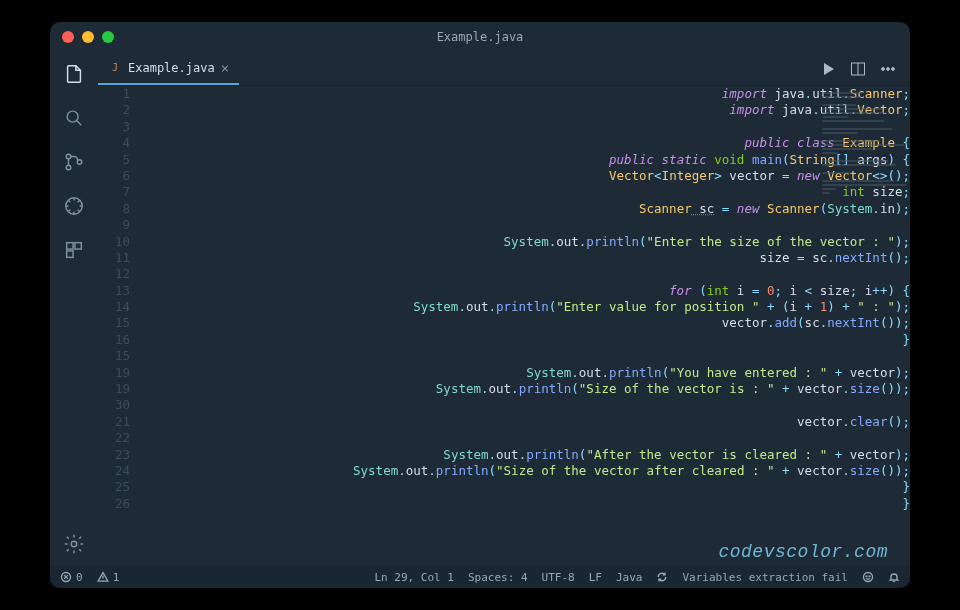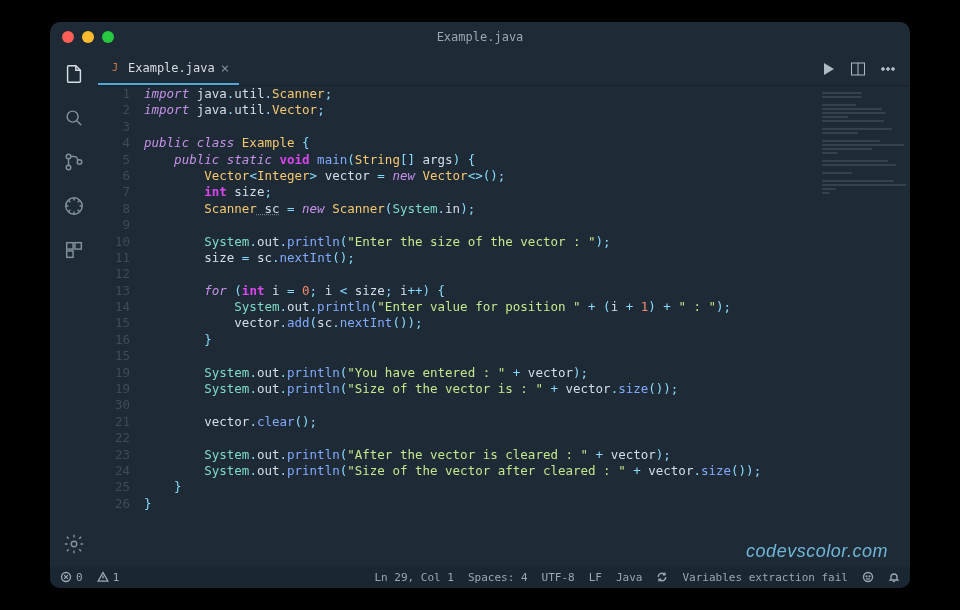--- a/index.html
+++ b/index.html
@@ -79,24 +79,24 @@
   padding-right: 10px;
   color: #3d4c59; user-select: none;
 }
 .gutter div { height: 16.4px; }
 .code {
   flex: 1; white-space: pre;
   color: #c9d4de;
   overflow: hidden;
   padding-left: 4px;
 }
-.code .row { height: 16.4px; }
+.code .row { height: 16.4px; text-align: right; }
 
 .kw { color: #c792ea; font-style: italic; }
-.kw2 { color: #d946ef; font-weight: bold; }
+.kw2 { color: #84cc16; }
 .type { color: #f7c96f; }
 .fn { color: #82aaff; }
 .str { color: #c3e88d; }
 .num { color: #f78c6c; }
 .op { color: #89ddff; }
 .id { color: #d6deeb; }
 .pkg { color: #d6deeb; }
 .obj { color: #7fdbca; }
 .und { text-decoration: underline dotted #6b7b89; }
 
@@ -113,21 +113,21 @@
   padding: 0 10px; gap: 14px;
   font-size: 11px; color: #9aa8b3;
 }
 .statusbar .right { margin-left: auto; display: flex; gap: 14px; align-items: center; }
 .sb-item { display: flex; align-items: center; gap: 4px; cursor: pointer; }
 .sb-item svg { width: 12px; height: 12px; stroke: currentColor; fill: none; stroke-width: 1.8; }
 
 .watermark {
   position: absolute; right: 22px; bottom: 26px;
   color: #6fb6d6; font-style: italic;
-  font-family: Liberation Sans, sans-serif;
+  font-family: Liberation Mono, monospace;
   font-size: 18px; letter-spacing: .5px;
   pointer-events: none;
 }
 </style>
 </head>
 <body>
 
 <div class="window">
 
   <div class="titlebar">

